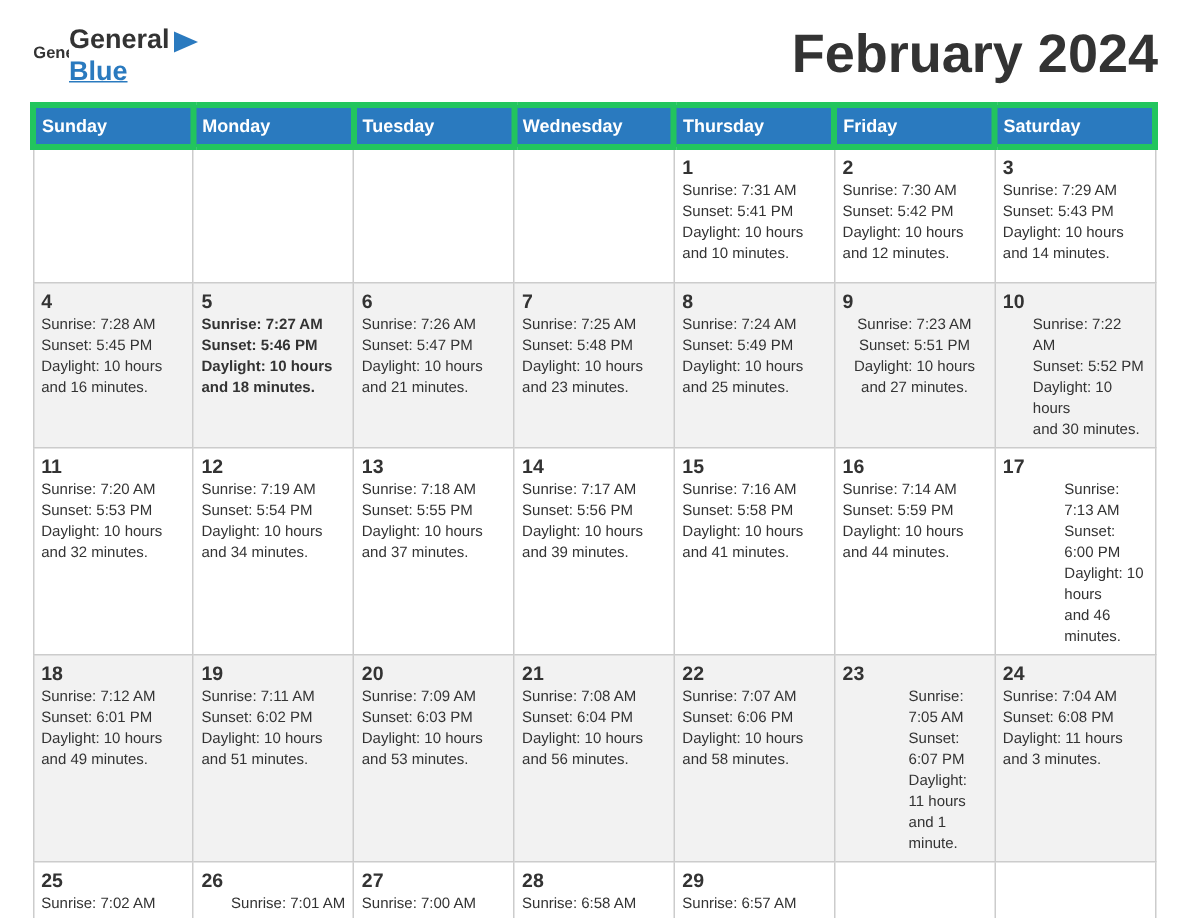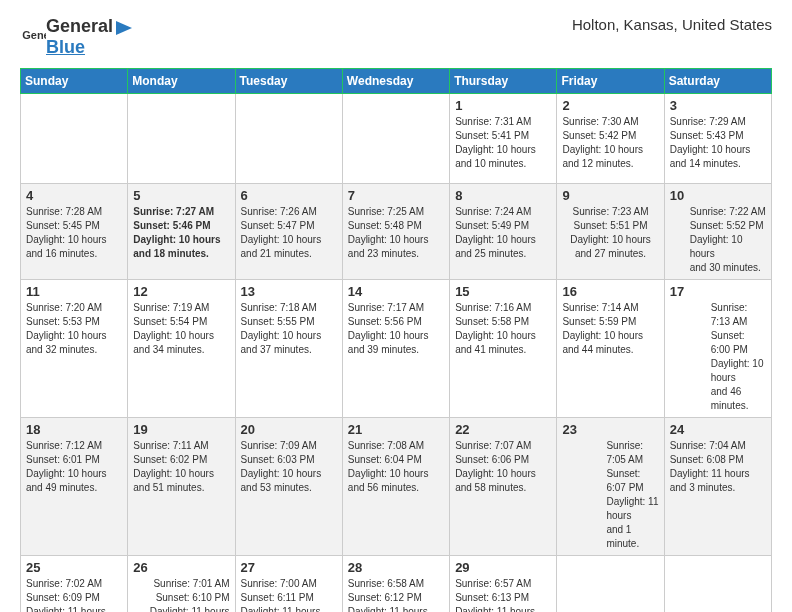--- a/index.html
+++ b/index.html
@@ -44,21 +44,21 @@
       border-collapse: collapse;
       table-layout: fixed;
     }
     thead th {
       background-color: #2a7abf;
       color: #fff;
       font-size: 12px;
       font-weight: bold;
       padding: 5px 4px;
       text-align: left;
-      border: 1px solid #22c55e;
+      border: 4px solid #22c55e;
     }
     tbody td {
       vertical-align: top;
       border: 1px solid #ccc;
       padding: 4px 5px;
       font-size: 10px;
       color: #333;
       height: 90px;
     }
     .day-number {
@@ -94,21 +94,21 @@
       <text x="0" y="16" font-size="14" font-weight="bold" fill="#333">General</text>
     </svg>
     <div>
       <span style="font-size:18px;font-weight:bold;color:#333;">General</span><svg width="20" height="18" viewBox="0 0 20 18" style="vertical-align:middle;margin:0 1px;">
           <polygon points="2,2 18,9 2,16" fill="#2a7abf"></polygon>
         </svg><br>
       <span style="font-size:18px;font-weight:bold;color:#2a7abf;text-decoration:underline;">Blue</span>
     </div>
   </div>
   <div class="title-area">
-    <div class="location-title">Holton, Kansas, United States</div>
+    <div class="month-title">February 2024</div>
   </div>
 </div>
 
 <table>
   <thead>
     <tr>
     <th>Sunday</th>
         <th>Monday</th>
         <th>Tuesday</th>
         <th>Wednesday</th>

